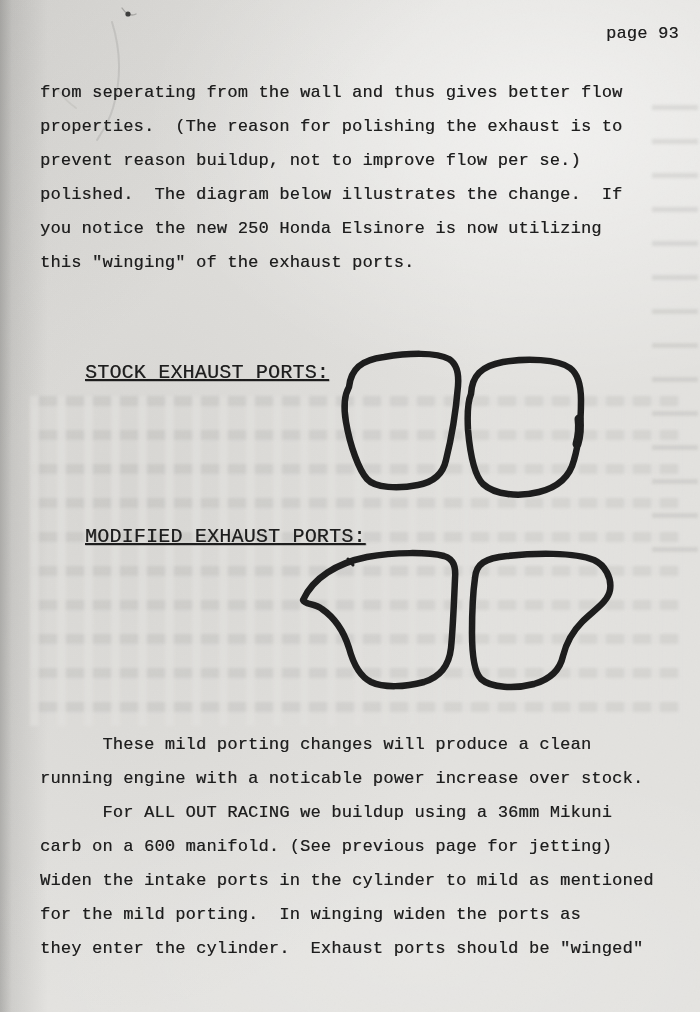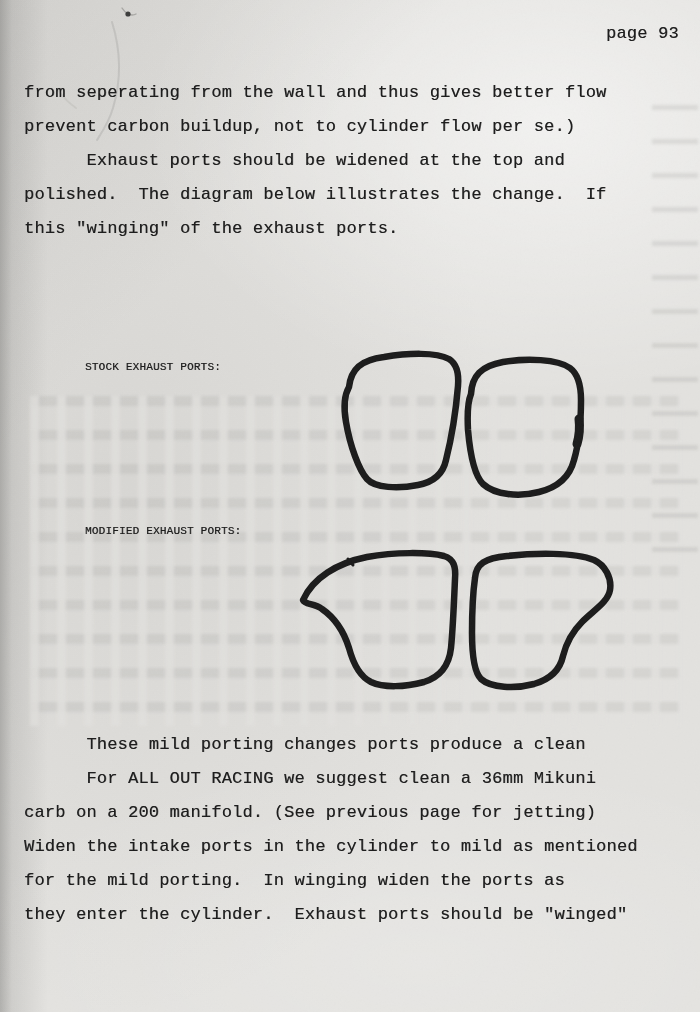--- a/index.html
+++ b/index.html
@@ -16,33 +16,35 @@
       radial-gradient(ellipse 700px 300px at 60% 95%, rgba(255,255,255,0.18), rgba(255,255,255,0) 70%);
     font-family:"Liberation Mono","DejaVu Sans Mono",monospace;
     color:var(--ink,#1b1b1b);
   }
   .tline{
     white-space:pre;
     font-size:17px;
     line-height:34px;
     letter-spacing:0.2px;
     text-shadow:0.4px 0.4px 0.5px rgba(20,20,20,0.55);
+    margin-left:16px;
   }
   .para{position:absolute;left:24px;}
   .para-intro{top:76px;}
   .para-closing{top:728px;}
   .page-number{
     position:absolute;top:24px;left:606px;
     font-size:17px;letter-spacing:0.2px;
     text-shadow:0.4px 0.4px 0.5px rgba(20,20,20,0.55);
   }
   .diagram-label{
     position:absolute;left:85px;
-    font-size:11px;letter-spacing:0.2px;white-space:pre;
+    font-size:20px;letter-spacing:0.2px;white-space:pre;
     text-shadow:0.4px 0.4px 0.5px rgba(20,20,20,0.55);
+    text-decoration:underline;
   }
   .stock-label{top:361px;}
   .modified-label{top:525px;text-align:center;}
   .stock-svg{position:absolute;left:330px;top:347px;}
   .modified-svg{position:absolute;left:288px;top:547px;}
   .port{fill:none;stroke:var(--ink,#161616);stroke-width:6.5;stroke-linecap:round;stroke-linejoin:round;}
   .retrace{fill:none;stroke:var(--ink,#161616);stroke-width:9;stroke-linecap:round;}
   .tick{fill:none;stroke:var(--ink,#161616);stroke-width:3;stroke-linecap:round;}
   .bleed-mid{
     position:absolute;left:30px;top:396px;width:650px;height:330px;
@@ -66,23 +68,24 @@
 
 <div class="page">
 
   <div class="bleed-mid"></div>
   <div class="bleed-right"></div>
 
   <div class="page-number">page 93</div>
 
   <div class="para para-intro">
     <div class="tline">from seperating from the wall and thus gives better flow</div>
-    <div class="tline">prevent carbon buildup, not to cylinder flow per se.)</div>
-    <div class="tline">      Exhaust ports should be widened at the top and</div>
+    <div class="tline">properties.  (The reason for polishing the exhaust is to</div>
+    <div class="tline">prevent reason buildup, not to improve flow per se.)</div>
     <div class="tline">polished.  The diagram below illustrates the change.  If</div>
+    <div class="tline">you notice the new 250 Honda Elsinore is now utilizing</div>
     <div class="tline">this "winging" of the exhaust ports.</div>
   </div>
 
   <div class="diagram-label stock-label">STOCK EXHAUST PORTS:</div>
   <svg class="stock-svg" width="262" height="158" viewBox="0 0 262 158">
     <path class="port" d="M 19 40 C 21 22, 31 13, 54 10 C 78 6, 106 5, 119 12 C 127 17, 129 27, 128 39
          C 126 63, 121 93, 116 113 C 113 127, 104 135, 88 138 C 68 142, 45 141, 37 132
          C 29 123, 20 99, 16 75 C 13 58, 15 47, 19 40 Z"></path>
     <path class="port" d="M 141 47 C 142 29, 151 19, 173 15 C 196 11, 228 12, 240 21 C 248 27, 251 39, 251 53
          C 251 73, 249 96, 244 113 C 240 129, 229 140, 209 145 C 189 150, 165 148, 153 137
@@ -95,23 +98,24 @@
     <path class="port" d="M 15 53 C 25 31, 49 16, 79 10 C 107 5, 140 5, 156 9 C 166 12, 168 20, 167 32
          C 166 55, 165 81, 163 101 C 161 119, 152 130, 136 135 C 117 140, 96 141, 83 135
          C 71 129, 65 116, 61 101 C 56 85, 47 71, 34 62 C 26 56, 17 58, 15 53 Z"></path>
     <path class="tick" d="M 60 12 L 65 18"></path>
     <path class="port" d="M 187 31 C 188 17, 197 11, 219 9 C 246 6, 286 5, 306 13 C 317 18, 324 31, 322 43
          C 320 55, 306 63, 294 75 C 284 85, 278 97, 275 109 C 272 123, 263 132, 246 137
          C 227 142, 203 141, 193 132 C 186 125, 184 106, 184 86 C 184 66, 185 45, 187 31 Z"></path>
   </svg>
 
   <div class="para para-closing">
-    <div class="tline">      These mild porting changes ports produce a clean</div>
-    <div class="tline">      For ALL OUT RACING we suggest clean a 36mm Mikuni</div>
-    <div class="tline">carb on a 200 manifold. (See previous page for jetting)</div>
+    <div class="tline">      These mild porting changes will produce a clean</div>
+    <div class="tline">running engine with a noticable power increase over stock.</div>
+    <div class="tline">      For ALL OUT RACING we buildup using a 36mm Mikuni</div>
+    <div class="tline">carb on a 600 manifold. (See previous page for jetting)</div>
     <div class="tline">Widen the intake ports in the cylinder to mild as mentioned</div>
     <div class="tline">for the mild porting.  In winging widen the ports as</div>
     <div class="tline">they enter the cylinder.  Exhaust ports should be "winged"</div>
   </div>
 
   <svg class="scratch" width="260" height="150" viewBox="0 0 260 150">
     <circle cx="128" cy="14" r="2.6" fill="#222" opacity="0.85"></circle>
     <path d="M 112 22 C 120 48, 122 78, 113 108 C 109 122, 102 132, 97 140" fill="none" stroke="#3a3a38" stroke-width="2" opacity="0.12" stroke-linecap="round"></path>
     <path d="M 58 90 C 64 98, 70 104, 76 108" fill="none" stroke="#3a3a38" stroke-width="2" opacity="0.08" stroke-linecap="round"></path>
     <path d="M 122 8 C 125 13, 131 17, 136 14" fill="none" stroke="#3a3a38" stroke-width="1.4" opacity="0.3" stroke-linecap="round"></path>

